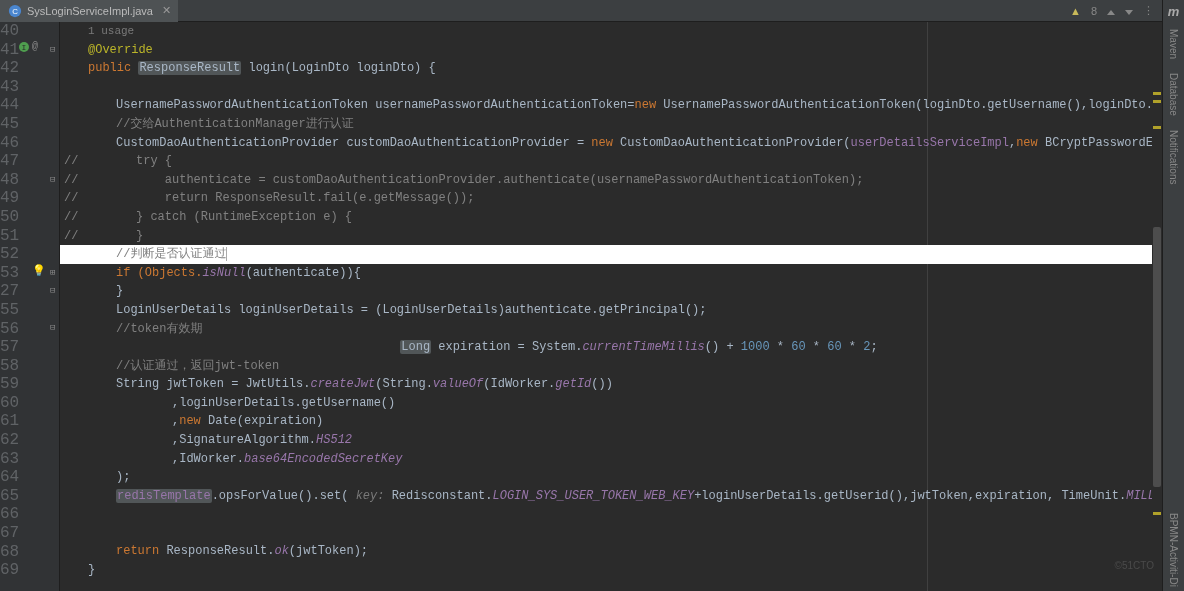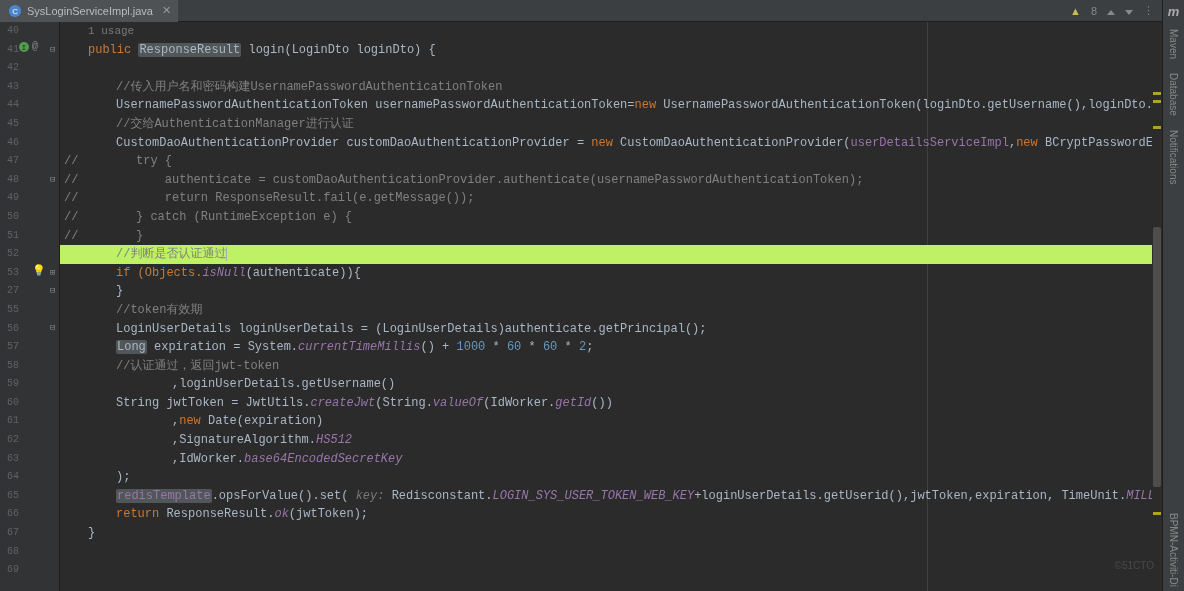--- a/index.html
+++ b/index.html
@@ -83,21 +83,21 @@
 .gutter {
   width: 60px;
   background: #313335;
   border-right: 1px solid #1e1e1e;
   display: flex;
 }
 .ln-col {
   width: 22px;
   text-align: right;
   color: #606366;
-  font-size: 10px;
+  font-size: 16px;
   line-height: 18.6px;
   padding-top: 0;
   padding-right: 3px;
 }
 .markers {
   flex: 1;
   position: relative;
 }
 .gut-icon {
   position: absolute;
@@ -109,21 +109,21 @@
   position: relative;
   overflow: hidden;
 }
 .line {
   height: 18.6px;
   line-height: 18.6px;
   padding-left: 4px;
   white-space: pre;
   position: relative;
 }
-.hl { background: #bef264; }
+.hl { background: #ffffff; }
 .hint { color: #787878; font-size: 11px; }
 .kw { color: #cc7832; }
 .str { color: #6a8759; }
 .num { color: #6897bb; }
 .com { color: #808080; }
 .ann { color: #bbb529; }
 .stat { color: #9876aa; font-style: italic; }
 .field { color: #9876aa; }
 .param-hint { color: #787878; font-style: italic; }
 .boxed { background: #515658; border-radius: 2px; padding: 0 1px; }
@@ -265,46 +265,46 @@
       <div class="fold" style="top:22px;left:28px;">⊟</div>
       <div class="fold" style="top:152px;left:28px;">⊟</div>
       <div class="fold" style="top:245px;left:28px;">⊞</div>
       <div class="fold" style="top:263px;left:28px;">⊟</div>
       <div class="fold" style="top:300px;left:28px;">⊟</div>
     </div>
   </div>
   <div class="code-body">
     <div class="ruler"></div>
     <div class="line"><span class="hint" style="padding-left:24px;">1 usage</span></div>
+    <div class="line" style="padding-left:28px;"><span class="ann">@Override</span></div>
     <div class="line" style="padding-left:28px;"><span class="kw">public </span><span class="boxed">ResponseResult</span><span> login(LoginDto loginDto) {</span></div>
     <div class="line"></div>
-    <div class="line" style="padding-left:56px;"><span class="com">//传入用户名和密码构建UsernamePasswordAuthenticationToken</span></div>
     <div class="line" style="padding-left:56px;"><span>UsernamePasswordAuthenticationToken usernamePasswordAuthenticationToken=</span><span class="kw">new </span><span>UsernamePasswordAuthenticationToken(loginDto.getUsername(),loginDto.getPassword()</span></div>
     <div class="line" style="padding-left:56px;"><span class="com">//交给AuthenticationManager进行认证</span></div>
     <div class="line" style="padding-left:56px;"><span>CustomDaoAuthenticationProvider customDaoAuthenticationProvider = </span><span class="kw">new </span><span>CustomDaoAuthenticationProvider(</span><span class="field">userDetailsServiceImpl</span><span>,</span><span class="kw">new </span><span>BCryptPasswordEncoder());</span></div>
     <div class="line"><span class="com">//        try {</span></div>
     <div class="line"><span class="com">//            authenticate = customDaoAuthenticationProvider.authenticate(usernamePasswordAuthenticationToken);</span></div>
     <div class="line"><span class="com">//            return ResponseResult.fail(e.getMessage());</span></div>
     <div class="line"><span class="com">//        } catch (RuntimeException e) {</span></div>
     <div class="line"><span class="com">//        }</span></div>
     <div class="line hl" style="padding-left:56px;"><span class="com">//判断是否认证通过</span><span style="border-left:1px solid #aaa;height:14px;display:inline-block;vertical-align:middle"></span></div>
     <div class="line" style="padding-left:56px;"><span class="kw">if (Objects.</span><span class="stat">isNull</span><span>(authenticate)){</span></div>
     <div class="line" style="padding-left:56px;"><span>}</span></div>
+    <div class="line" style="padding-left:56px;"><span>LoginUserDetails loginUserDetails = (LoginUserDetails)authenticate.getPrincipal();</span></div>
     <div class="line" style="padding-left:56px;"><span class="com">//token有效期</span></div>
-    <div class="line" style="padding-left:56px;"><span>LoginUserDetails loginUserDetails = (LoginUserDetails)authenticate.getPrincipal();</span></div>
-    <div class="line" style="padding-left:56px;"><span class="boxed">Long</span><span> expiration = System.</span><span class="stat">currentTimeMillis</span><span>() + </span><span class="num">1000</span><span> * </span><span class="num">60</span><span> * </span><span class="num">60</span><span> * </span><span class="num">2</span><span>;</span></div>
+    <div class="line" style="padding-left:56px;text-align:center;"><span class="boxed">Long</span><span> expiration = System.</span><span class="stat">currentTimeMillis</span><span>() + </span><span class="num">1000</span><span> * </span><span class="num">60</span><span> * </span><span class="num">60</span><span> * </span><span class="num">2</span><span>;</span></div>
     <div class="line" style="padding-left:56px;"><span class="com">//认证通过，返回jwt-token</span></div>
+    <div class="line" style="padding-left:56px;"><span>String jwtToken = JwtUtils.</span><span class="stat">createJwt</span><span>(String.</span><span class="stat">valueOf</span><span>(IdWorker.</span><span class="stat">getId</span><span>())</span></div>
     <div class="line" style="padding-left:112px;"><span>,loginUserDetails.getUsername()</span></div>
-    <div class="line" style="padding-left:56px;"><span>String jwtToken = JwtUtils.</span><span class="stat">createJwt</span><span>(String.</span><span class="stat">valueOf</span><span>(IdWorker.</span><span class="stat">getId</span><span>())</span></div>
     <div class="line" style="padding-left:112px;"><span>,</span><span class="kw">new </span><span>Date(expiration)</span></div>
     <div class="line" style="padding-left:112px;"><span>,SignatureAlgorithm.</span><span class="stat">HS512</span></div>
     <div class="line" style="padding-left:112px;"><span>,IdWorker.</span><span class="stat">base64EncodedSecretKey</span></div>
     <div class="line" style="padding-left:56px;"><span>);</span></div>
     <div class="line" style="padding-left:56px;"><span class="field boxed">redisTemplate</span><span>.opsForValue().set( </span><span class="param-hint">key: </span><span>Redisconstant.</span><span class="stat">LOGIN_SYS_USER_TOKEN_WEB_KEY</span><span>+loginUserDetails.getUserid(),jwtToken,expiration, TimeUnit.</span><span class="stat">MILLISECONDS</span></div>
-    <div class="line" style="padding-left:56px;"><span class="kw">return </span><span>ResponseResult.</span><span class="stat">ok</span><span>(jwtToken);</span></div>
+    <div class="line" style="padding-left:56px;margin-top:37px;"><span class="kw">return </span><span>ResponseResult.</span><span class="stat">ok</span><span>(jwtToken);</span></div>
     <div class="line" style="padding-left:28px;"><span>}</span></div>
   </div>
 </div>
 
 <div class="scroll-strip">
   <div class="sb-mark sb-y" style="top:70px;"></div>
   <div class="sb-mark sb-y" style="top:78px;"></div>
   <div class="sb-mark sb-y" style="top:104px;"></div>
   <div class="sb-mark sb-y" style="top:490px;"></div>
   <div class="sb-thumb" style="top:205px;height:260px;"></div>

